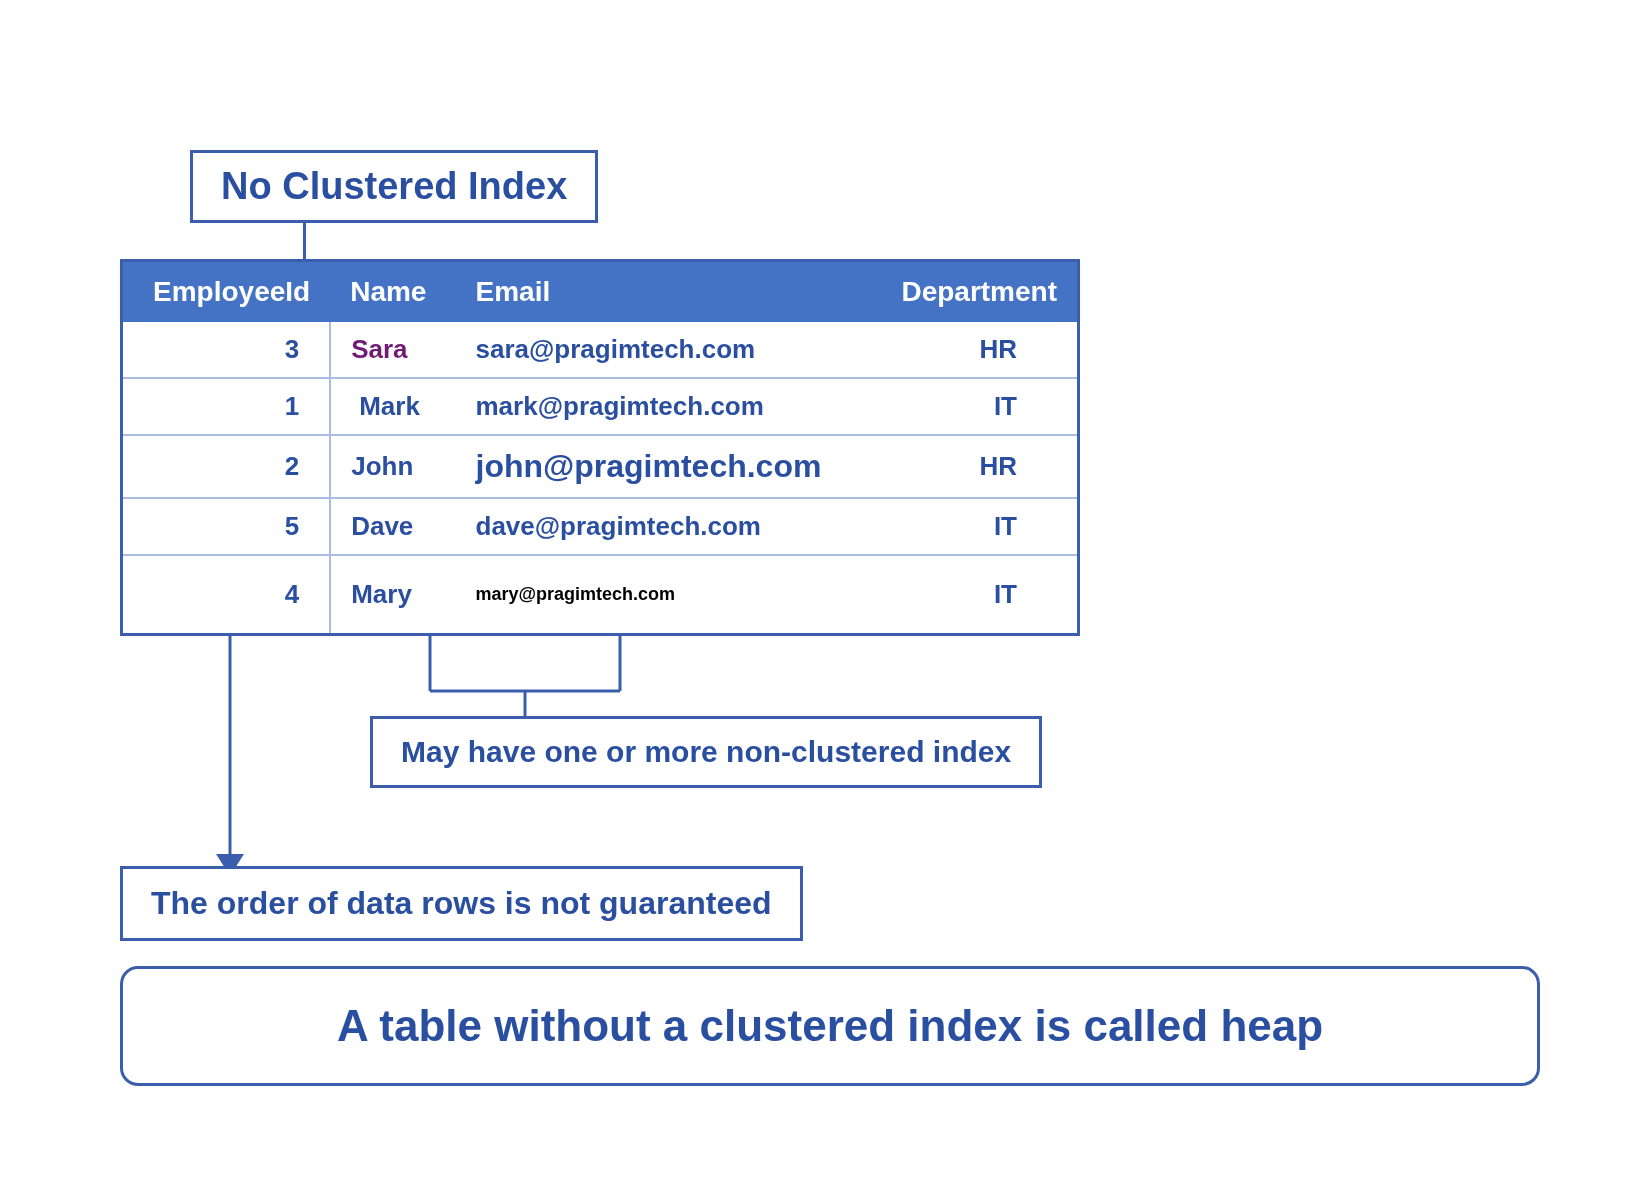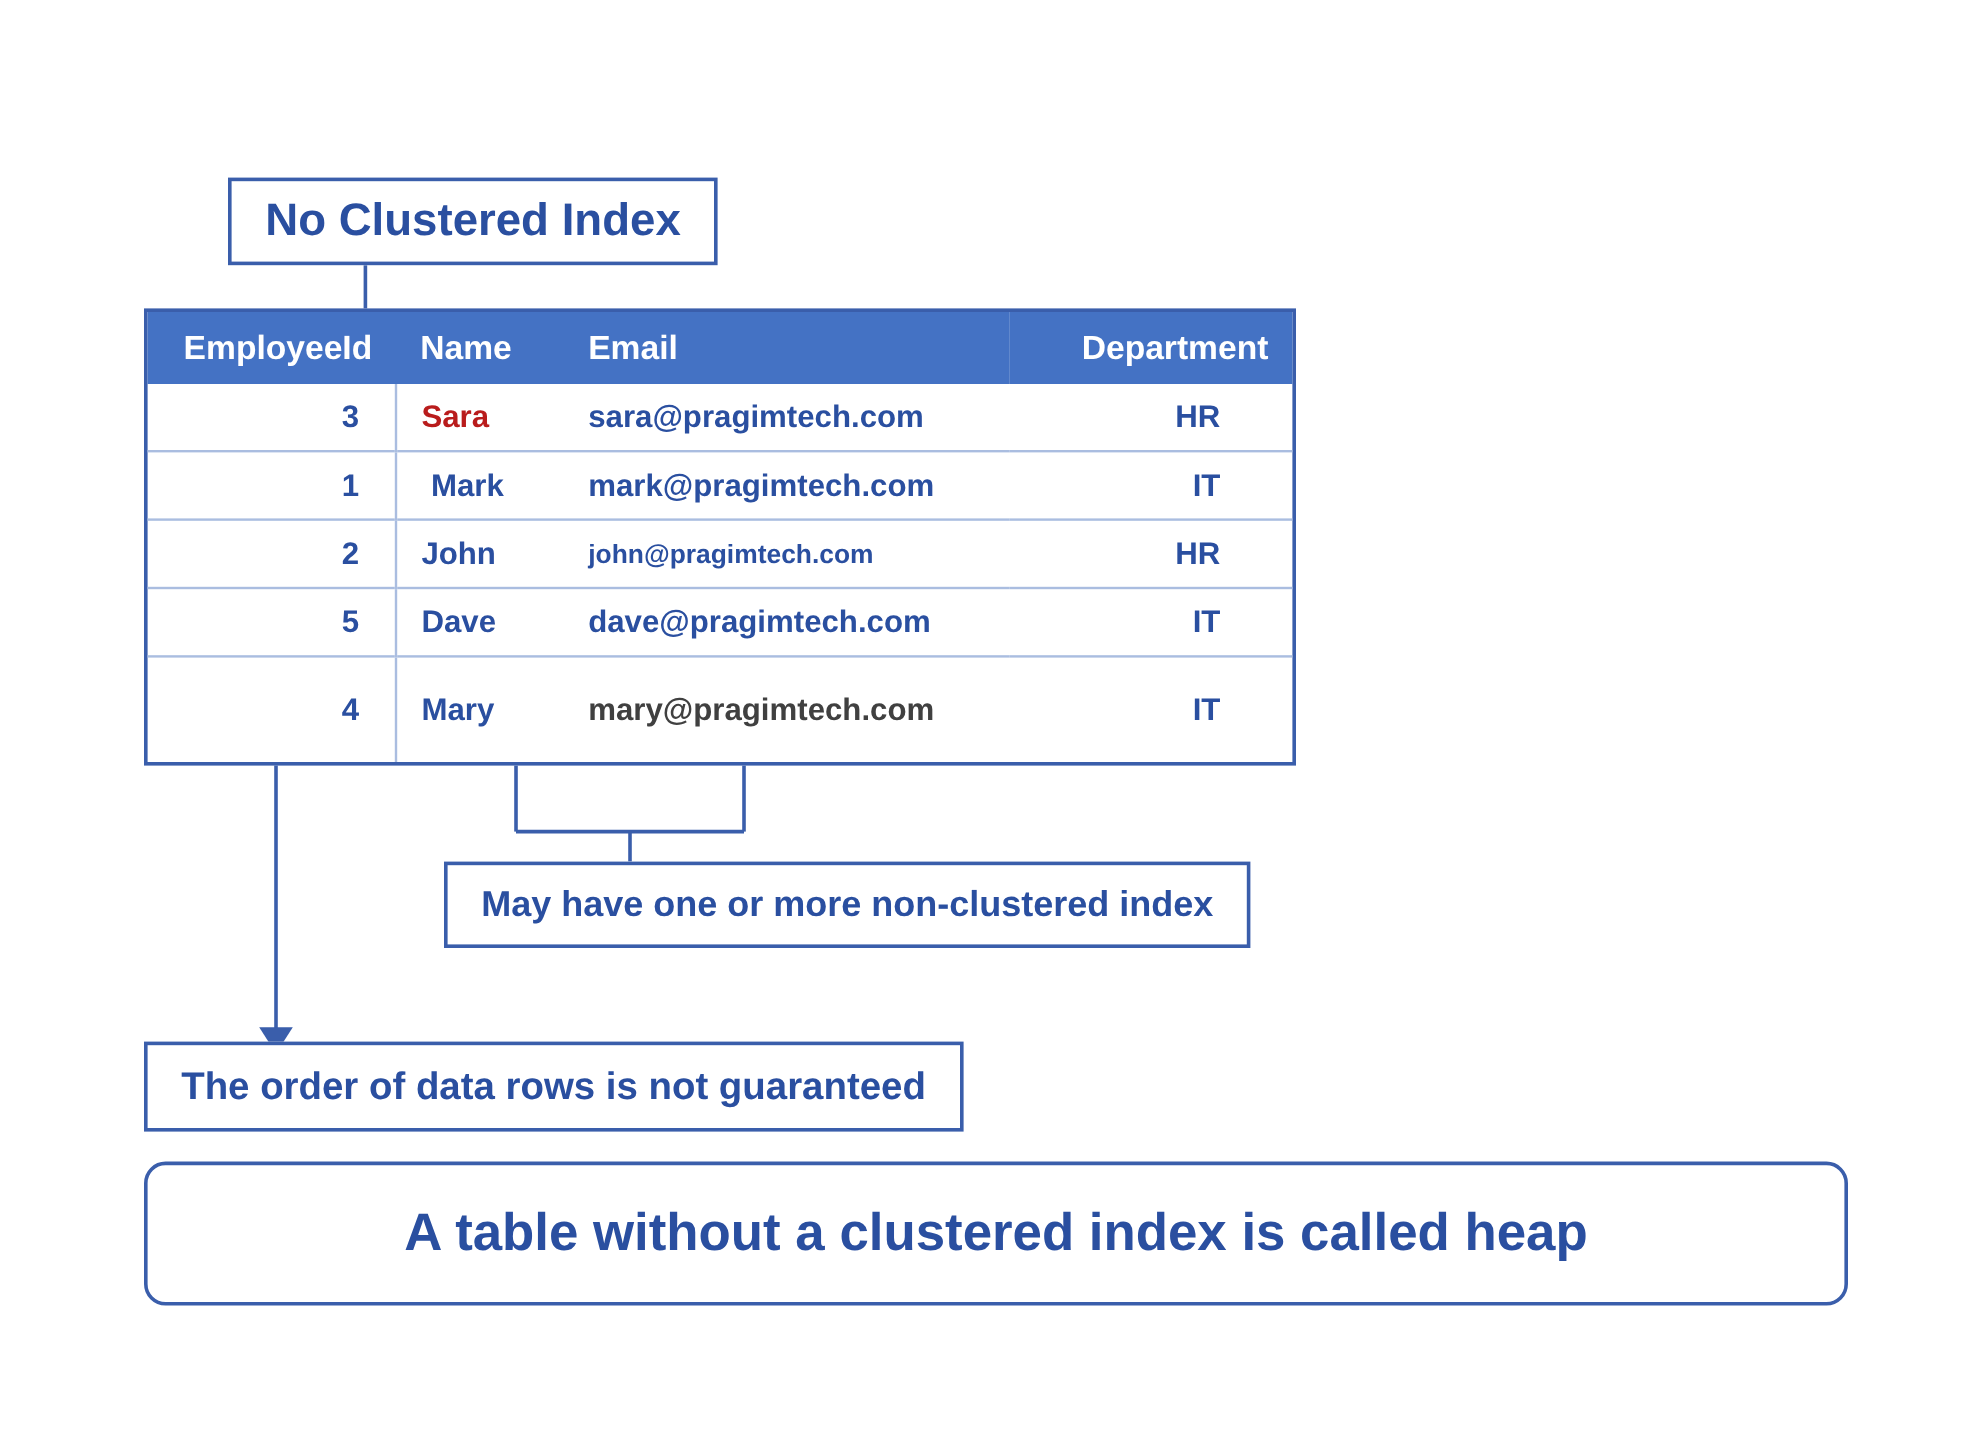--- a/index.html
+++ b/index.html
@@ -119,46 +119,46 @@
           <tr style="background:#4472c4;">
             <th style="color:white; font-size:28px; font-weight:bold; padding:14px 20px 14px 30px; text-align:right; width:200px;">EmployeeId</th>
             <th style="color:white; font-size:28px; font-weight:bold; padding:14px 20px; text-align:left; width:140px;">Name</th>
             <th style="color:white; font-size:28px; font-weight:bold; padding:14px 20px; text-align:left;">Email</th>
             <th style="color:white; font-size:28px; font-weight:bold; padding:14px 20px 14px 60px; text-align:right; width:200px;">Department</th>
           </tr>
         </thead>
         <tbody id="table-body">
         <tr style="border-bottom: 2px solid rgb(170, 189, 224);">
               <td style="color: rgb(42, 79, 160); font-size: 26px; font-weight: bold; padding: 12px 30px 12px 20px; text-align: right; border-right: 2px solid rgb(170, 189, 224);">3</td>
-              <td style="color: #b91c1c; font-size: 26px; font-weight: bold; padding: 12px 20px;">Sara</td>
+              <td style="color: #701a75; font-size: 26px; font-weight: bold; padding: 12px 20px;">Sara</td>
               <td style="color: rgb(42, 79, 160); font-size: 26px; font-weight: bold; padding: 12px 20px;">sara@pragimtech.com</td>
               <td style="color: rgb(42, 79, 160); font-size: 26px; font-weight: bold; padding: 12px 60px 12px 20px; text-align: right;">HR</td>
             </tr>
             <tr style="border-bottom: 2px solid rgb(170, 189, 224);">
               <td style="color: rgb(42, 79, 160); font-size: 26px; font-weight: bold; padding: 12px 30px 12px 20px; text-align: right; border-right: 2px solid rgb(170, 189, 224);">1</td>
               <td style="color: rgb(42, 79, 160); font-size: 26px; font-weight: bold; padding: 12px 28px;">Mark</td>
               <td style="color: rgb(42, 79, 160); font-size: 26px; font-weight: bold; padding: 12px 20px;">mark@pragimtech.com</td>
               <td style="color: rgb(42, 79, 160); font-size: 26px; font-weight: bold; padding: 12px 60px 12px 20px; text-align: right;">IT</td>
             </tr>
             <tr style="border-bottom: 2px solid rgb(170, 189, 224);">
               <td style="color: rgb(42, 79, 160); font-size: 26px; font-weight: bold; padding: 12px 30px 12px 20px; text-align: right; border-right: 2px solid rgb(170, 189, 224);">2</td>
               <td style="color: rgb(42, 79, 160); font-size: 26px; font-weight: bold; padding: 12px 20px;">John</td>
-              <td style="color: rgb(42, 79, 160); font-size: 22px; font-weight: bold; padding: 12px 20px;">john@pragimtech.com</td>
+              <td style="color: rgb(42, 79, 160); font-size: 32px; font-weight: bold; padding: 12px 20px;">john@pragimtech.com</td>
               <td style="color: rgb(42, 79, 160); font-size: 26px; font-weight: bold; padding: 12px 60px 12px 20px; text-align: right;">HR</td>
             </tr>
             <tr style="border-bottom: 2px solid rgb(170, 189, 224);">
               <td style="color: rgb(42, 79, 160); font-size: 26px; font-weight: bold; padding: 12px 30px 12px 20px; text-align: right; border-right: 2px solid rgb(170, 189, 224);">5</td>
               <td style="color: rgb(42, 79, 160); font-size: 26px; font-weight: bold; padding: 12px 20px;">Dave</td>
               <td style="color: rgb(42, 79, 160); font-size: 26px; font-weight: bold; padding: 12px 20px;">dave@pragimtech.com</td>
               <td style="color: rgb(42, 79, 160); font-size: 26px; font-weight: bold; padding: 12px 60px 12px 20px; text-align: right;">IT</td>
             </tr>
             <tr>
               <td style="color: rgb(42, 79, 160); font-size: 26px; font-weight: bold; padding: 12px 30px 12px 20px; text-align: right; border-right: 2px solid rgb(170, 189, 224);">4</td>
               <td style="color: rgb(42, 79, 160); font-size: 26px; font-weight: bold; padding: 12px 20px;">Mary</td>
-              <td style="color: #404040; font-size: 26px; font-weight: bold; padding: 28px 20px;">mary@pragimtech.com</td>
+              <td style="color: #000000; font-size: 18px; font-weight: bold; padding: 28px 20px;">mary@pragimtech.com</td>
               <td style="color: rgb(42, 79, 160); font-size: 26px; font-weight: bold; padding: 12px 60px 12px 20px; text-align: right;">IT</td>
             </tr>
           </tbody>
       </table>
     </div>
 
     
     <div style="position:relative; width:960px; margin-left:60px; height:280px;">
 
       <svg style="position:absolute; top:0; left:0; width:960px; height:280px; overflow:visible;">

